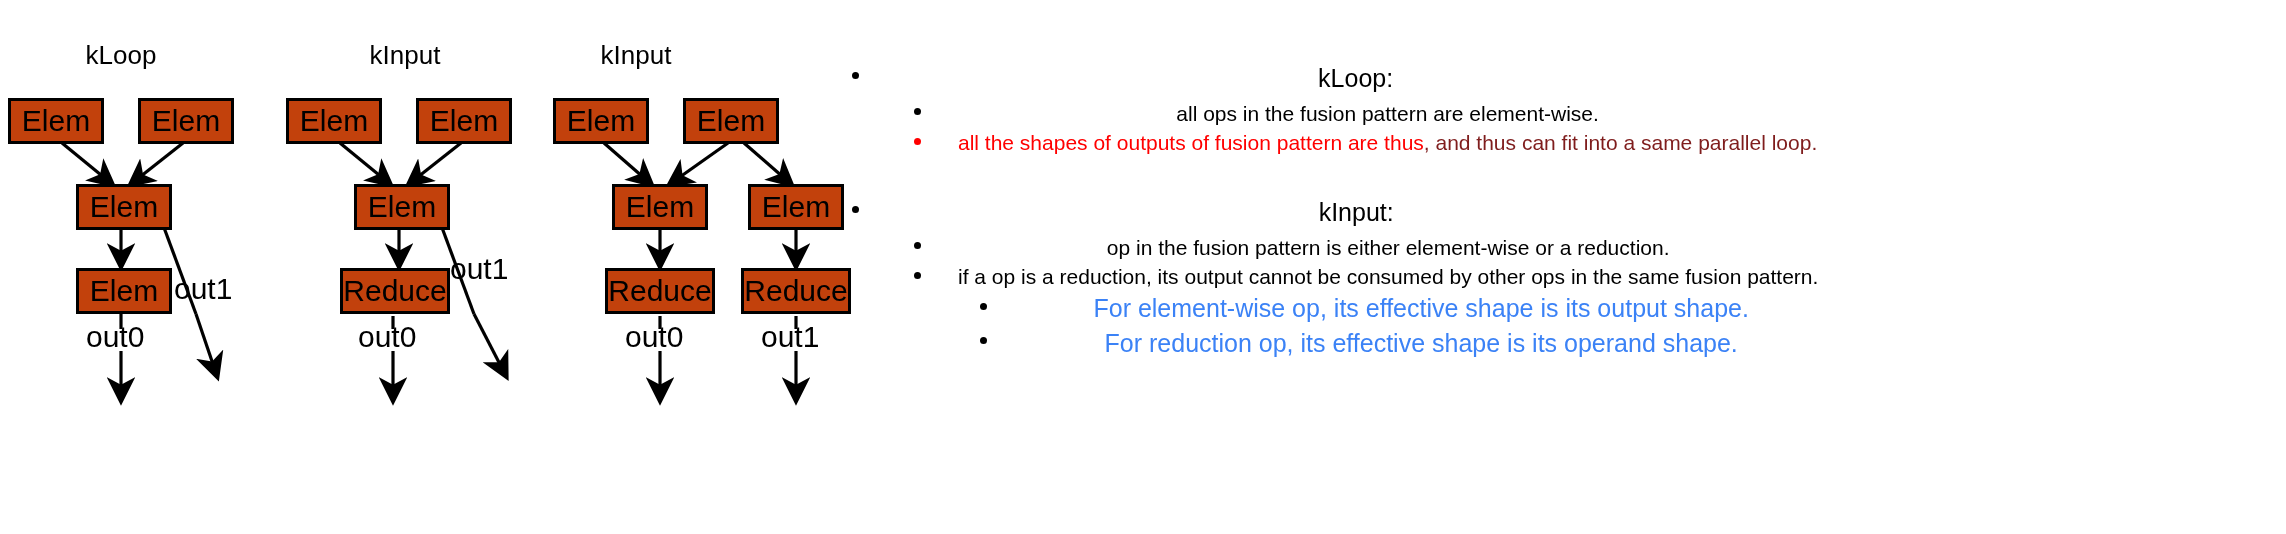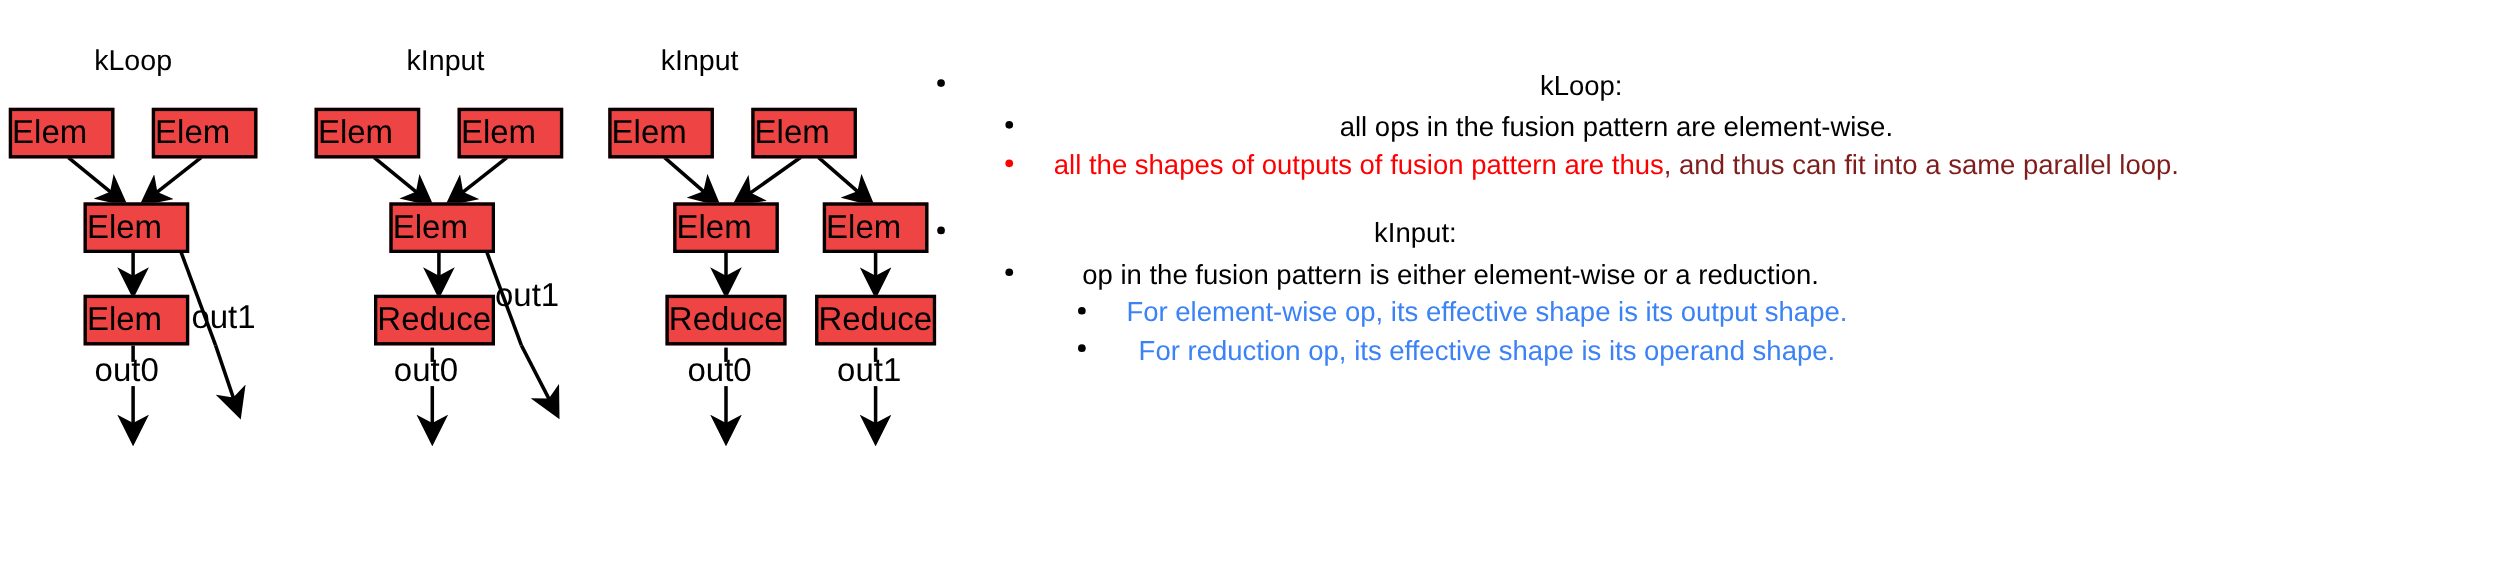--- a/index.html
+++ b/index.html
@@ -49,24 +49,24 @@
     letter-spacing: 0px;
   }
   .diagram.d0 .diagram-title { left: -14px; }
   .diagram.d1 .diagram-title { left: -8px; }
   .diagram.d2 .diagram-title { left: -68px; }
 
   .node {
     position: absolute;
     box-sizing: border-box;
     border: 3px solid #000;
-    background: #ef4444;
+    background: #c2410c;
     display: flex;
     align-items: center;
-    justify-content: flex-start;
+    justify-content: center;
     font-size: 30px;
     line-height: 1;
     color: #000;
     white-space: nowrap;
   }
   .outlabel {
     position: absolute;
     font-size: 30px;
     color: #000;
     white-space: nowrap;
@@ -108,21 +108,21 @@
     left: 4px;
     top: 0.40em;
     width: 7px;
     height: 7px;
     border-radius: 50%;
     background: #000;
   }
   .lvl2 {
     position: relative;
     padding-left: 110px;
-    font-size: 25px;
+    font-size: 21px;
     color: #000;
     line-height: 1.30;
     margin-bottom: 2px;
   }
   .lvl2 > .bullet {
     position: absolute;
     left: 66px;
     top: 0.42em;
     width: 7px;
     height: 7px;
@@ -303,20 +303,24 @@
 
     <div class="blk kinput">
       <div class="lvl1">
         <span class="bullet"></span>
         <span>kInput:</span>
       </div>
       <div class="lvl2">
         <span class="bullet"></span>
         <span>op in the fusion pattern is either element-wise or a reduction.</span>
       </div>
+      <div class="lvl2 nowrapish">
+        <span class="bullet"></span>
+        <span>if a op is a reduction, its output cannot be consumed by other ops in the same fusion pattern.</span>
+      </div>
       <div class="lvl3">
         <span class="bullet"></span>
         <span>For element-wise op, its effective shape is its output shape.</span>
       </div>
       <div class="lvl3">
         <span class="bullet"></span>
         <span>For reduction op, its effective shape is its operand shape.</span>
       </div>
     </div>
 

